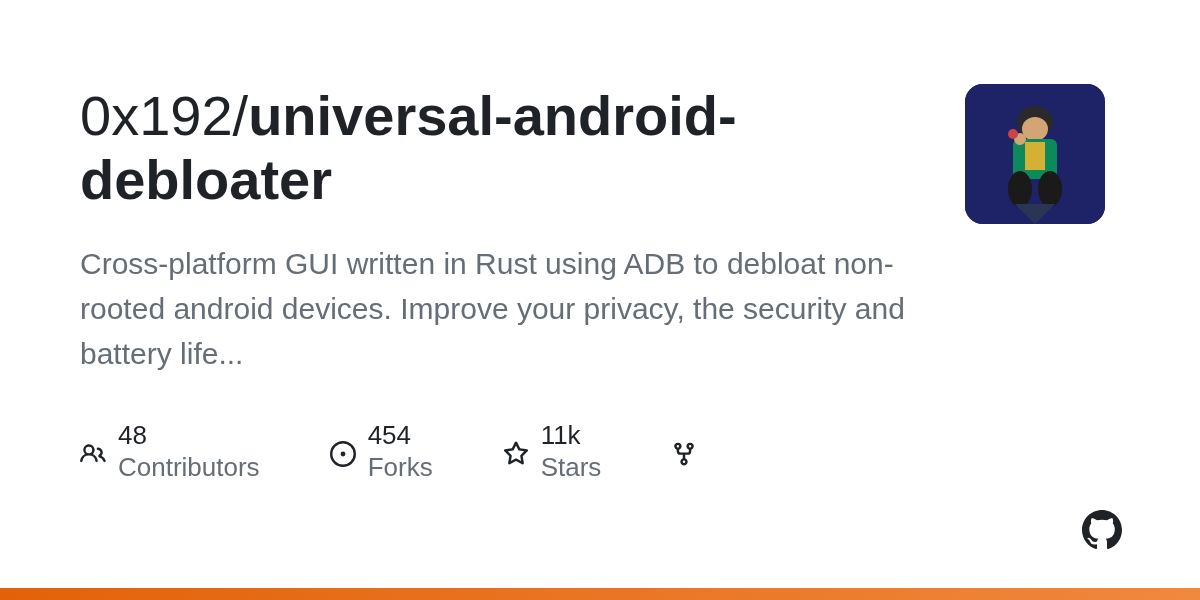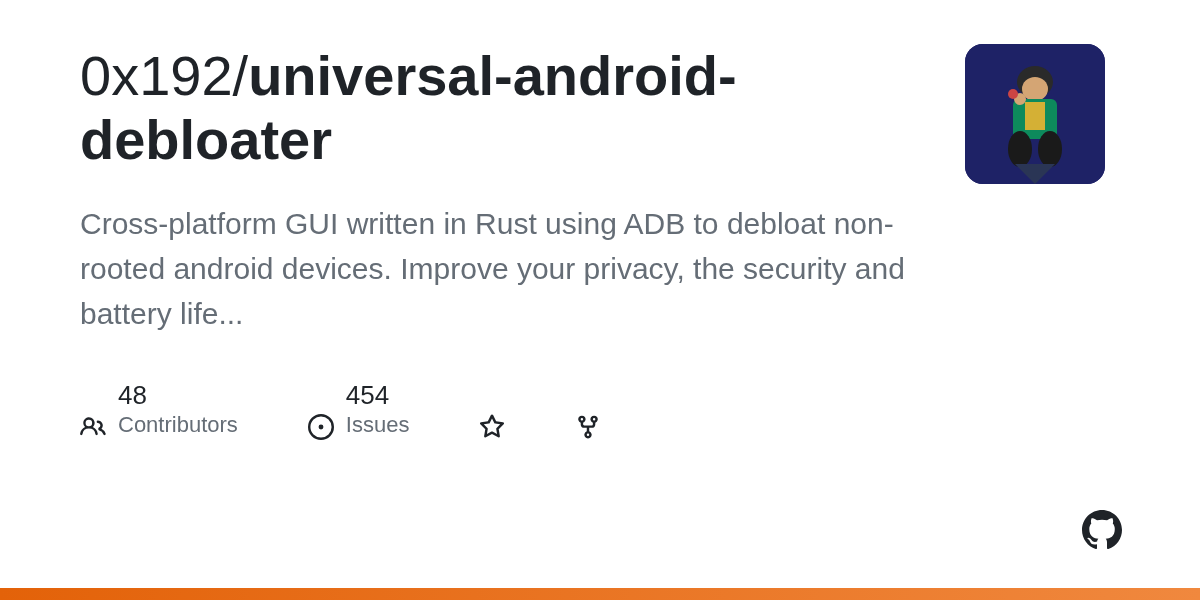--- a/index.html
+++ b/index.html
@@ -9,21 +9,21 @@
     }
     body {
       font-family: -apple-system, BlinkMacSystemFont, "Segoe UI", Helvetica, Arial, sans-serif;
       background: #ffffff;
       width: 1200px;
       height: 600px;
       position: relative;
       overflow: hidden;
     }
     .container {
-      padding: 44px 80px 0 80px;
+      padding: 84px 80px 0 80px;
       display: flex;
       gap: 35px;
     }
     .content {
       flex: 1;
       max-width: 850px;
     }
     .title {
       font-size: 56px;
       line-height: 1.15;
@@ -42,41 +42,41 @@
       line-height: 1.5;
       color: #656d76;
       margin-bottom: 44px;
     }
     .stats {
       display: flex;
       gap: 70px;
     }
     .stat {
       display: flex;
-      align-items: flex-end;
+      align-items: center;
       gap: 12px;
     }
     .stat-icon {
       width: 26px;
       height: 26px;
       margin-top: 3px;
       fill: #1f2328;
     }
     .stat-text {
       display: flex;
       flex-direction: column;
     }
     .stat-value {
       font-size: 26px;
       color: #1f2328;
       font-weight: 400;
       line-height: 1.2;
     }
     .stat-label {
-      font-size: 22px;
+      font-size: 26px;
       color: #656d76;
       line-height: 1.3;
     }
     .avatar {
       width: 140px;
       height: 140px;
       border-radius: 18px;
       background: linear-gradient(135deg, #1a1a5e 0%, #2d2d7a 100%);
       flex-shrink: 0;
       position: relative;
@@ -125,27 +125,31 @@
           <span class="stat-label">Contributors</span>
         </div>
       </div>
       <div class="stat">
         <svg class="stat-icon" viewBox="0 0 16 16">
           <path d="M8 9.5a1.5 1.5 0 1 0 0-3 1.5 1.5 0 0 0 0 3Z"></path>
           <path d="M8 0a8 8 0 1 1 0 16A8 8 0 0 1 8 0ZM1.5 8a6.5 6.5 0 1 0 13 0 6.5 6.5 0 0 0-13 0Z"></path>
         </svg>
         <div class="stat-text">
           <span class="stat-value">454</span>
-          <span class="stat-label">Issues</span>
+          <span class="stat-label">Forks</span>
         </div>
       </div>
       <div class="stat">
         <svg class="stat-icon" viewBox="0 0 16 16">
           <path d="M8 .25a.75.75 0 0 1 .673.418l1.882 3.815 4.21.612a.75.75 0 0 1 .416 1.279l-3.046 2.97.719 4.192a.751.751 0 0 1-1.088.791L8 12.347l-3.766 1.98a.75.75 0 0 1-1.088-.79l.72-4.194L.818 6.374a.75.75 0 0 1 .416-1.28l4.21-.611L7.327.668A.75.75 0 0 1 8 .25Zm0 2.445L6.615 5.5a.75.75 0 0 1-.564.41l-3.097.45 2.24 2.184a.75.75 0 0 1 .216.664l-.528 3.084 2.769-1.456a.75.75 0 0 1 .698 0l2.77 1.456-.53-3.084a.75.75 0 0 1 .216-.664l2.24-2.183-3.096-.45a.75.75 0 0 1-.564-.41L8 2.694Z"></path>
         </svg>
+        <div class="stat-text">
+          <span class="stat-value">11k</span>
+          <span class="stat-label">Stars</span>
+        </div>
       </div>
       <div class="stat">
         <svg class="stat-icon" viewBox="0 0 16 16">
           <path d="M5 5.372v.878c0 .414.336.75.75.75h4.5a.75.75 0 0 0 .75-.75v-.878a2.25 2.25 0 1 1 1.5 0v.878a2.25 2.25 0 0 1-2.25 2.25h-1.5v2.128a2.251 2.251 0 1 1-1.5 0V8.5h-1.5A2.25 2.25 0 0 1 3.5 6.25v-.878a2.25 2.25 0 1 1 1.5 0ZM5 3.25a.75.75 0 1 0-1.5 0 .75.75 0 0 0 1.5 0Zm6.75.75a.75.75 0 1 0 0-1.5.75.75 0 0 0 0 1.5Zm-3 8.75a.75.75 0 1 0-1.5 0 .75.75 0 0 0 1.5 0Z"></path>
         </svg>
       </div>
     </div>
   </div>
   <div class="avatar">
     <svg class="avatar-inner" viewBox="0 0 140 140">

